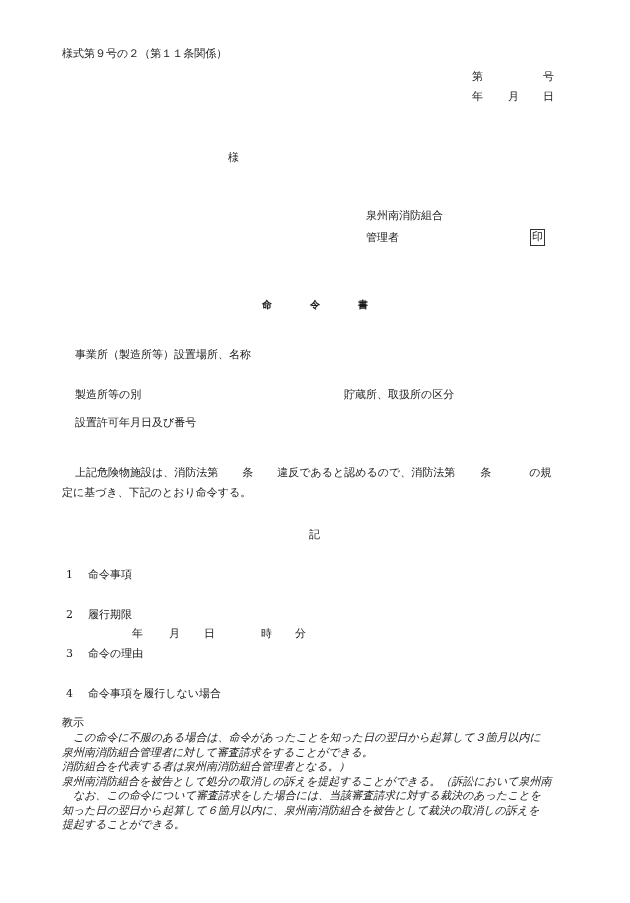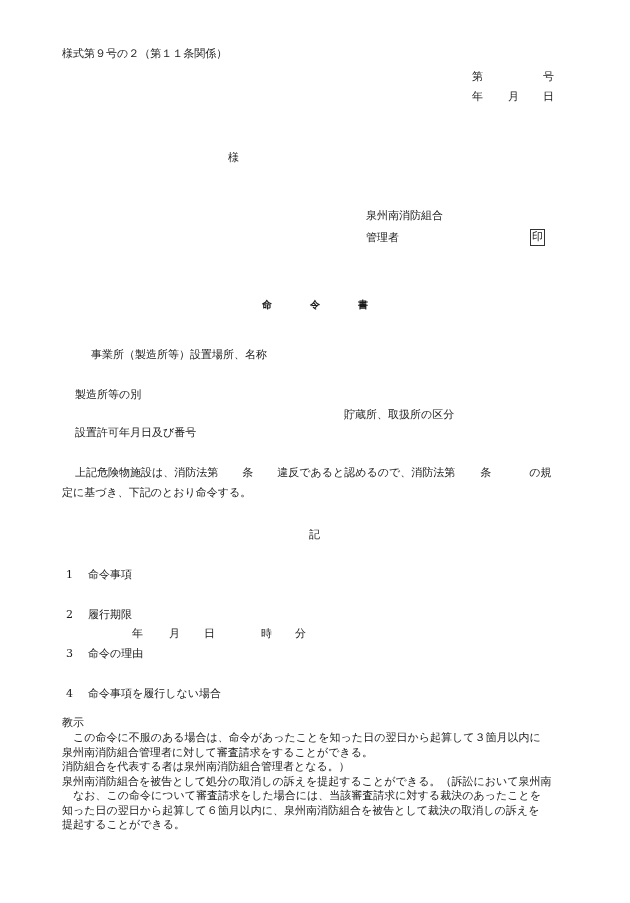--- a/index.html
+++ b/index.html
@@ -36,41 +36,41 @@
     }
     .title {
       left: 0; width: 630px; top: 296px;
       text-align: center;
       font-size: 10px;
       line-height: 18px;
       white-space: nowrap;
       font-weight: bold;
     }
     .title span { display: inline-block; margin: 0 19px; }
-    .field-facility { left: 75px; top: 348px; margin-left: 16px; }
+    .field-facility { left: 75px; top: 348px; }
     .field-type { left: 75px; top: 388px; }
-    .field-division { left: 344px; top: 408px; }
-    .field-permit { left: 75px; top: 426px; }
+    .field-division { left: 344px; top: 388px; }
+    .field-permit { left: 75px; top: 416px; }
 
     .para1 { left: 62px; top: 466px; width: 520px; white-space: normal; }
     .para1 .line { display: block; white-space: nowrap; height: 20px; font-family: Liberation Mono, monospace; }
     .gap { display: inline-block; }
 
     .ki { left: 309px; top: 528px; }
     .item1 { left: 66px; top: 568px; }
     .item2 { left: 66px; top: 608px; }
     .deadline { left: 132px; top: 627px; }
     .deadline span { display: inline-block; }
     .item3 { left: 66px; top: 647px; }
     .item4 { left: 66px; top: 687px; }
     .item-num { display: inline-block; width: 22px; }
 
     .notice-head { left: 62px; top: 716px; }
     .notice { left: 62px; top: 731px; width: 520px; }
-    .notice .line { display: block; white-space: nowrap; height: 14.5px; }
+    .notice .line { display: block; white-space: nowrap; height: 14.5px; font-style: italic; }
   </style>
 </head>
 <body>
 
 <div class="abs form-no">様式第９号の２（第１１条関係）</div>
 
 <div class="abs num-daibango">第</div>
 <div class="abs num-go">号</div>
 
 <div class="abs date-nen">年</div>

